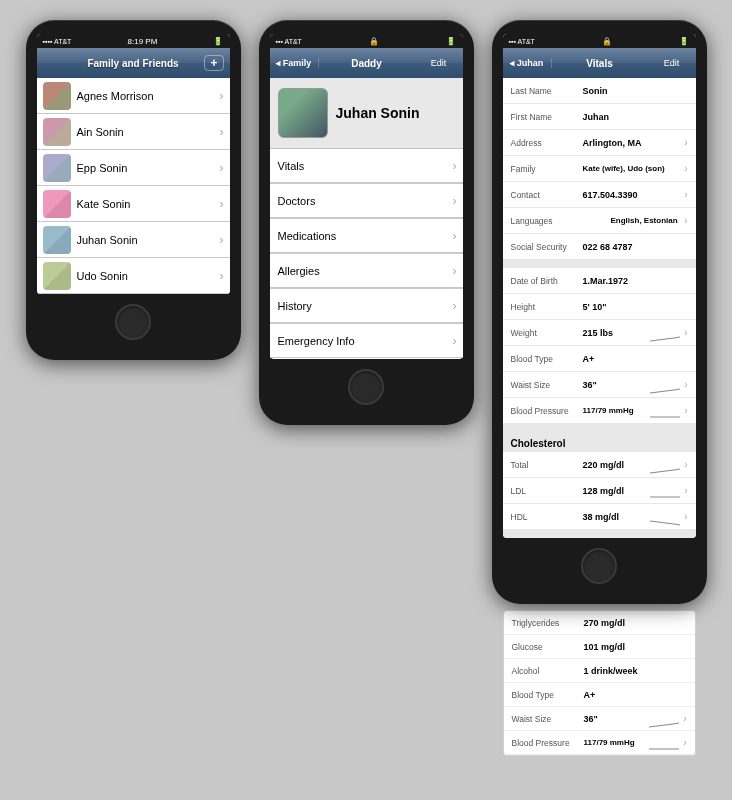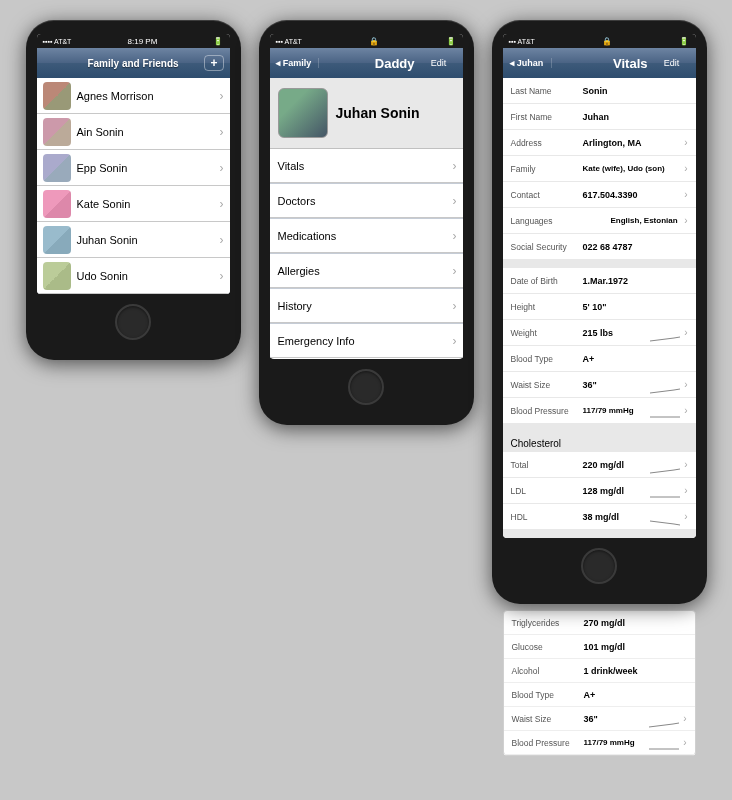--- a/index.html
+++ b/index.html
@@ -190,21 +190,21 @@
       color: #000;
       font-weight: bold;
       flex: 1;
     }
     .vitals-chevron {
       font-size: 10px;
       color: #aaa;
     }
     .section-header {
       font-size: 10px;
-      font-weight: normal;
+      font-weight: bold;
       color: #000;
       padding: 6px 8px 3px;
       background: #e8e8e8;
     }
     .trend-line {
       display: inline-block;
       width: 30px;
       height: 8px;
       position: relative;
       margin-right: 4px;
@@ -221,23 +221,23 @@
     .dual-nav-left {
       flex: 1;
       text-align: center;
       color: #fff;
       font-size: 9px;
       font-weight: bold;
       border-right: 1px solid rgba(255,255,255,0.2);
     }
     .dual-nav-center {
       flex: 2;
-      text-align: right;
+      text-align: center;
       color: #fff;
-      font-size: 13px;
+      font-size: 10px;
       font-weight: bold;
     }
     .dual-nav-edit {
       flex: 1;
       text-align: center;
       color: #fff;
       font-size: 9px;
     }
 
     

